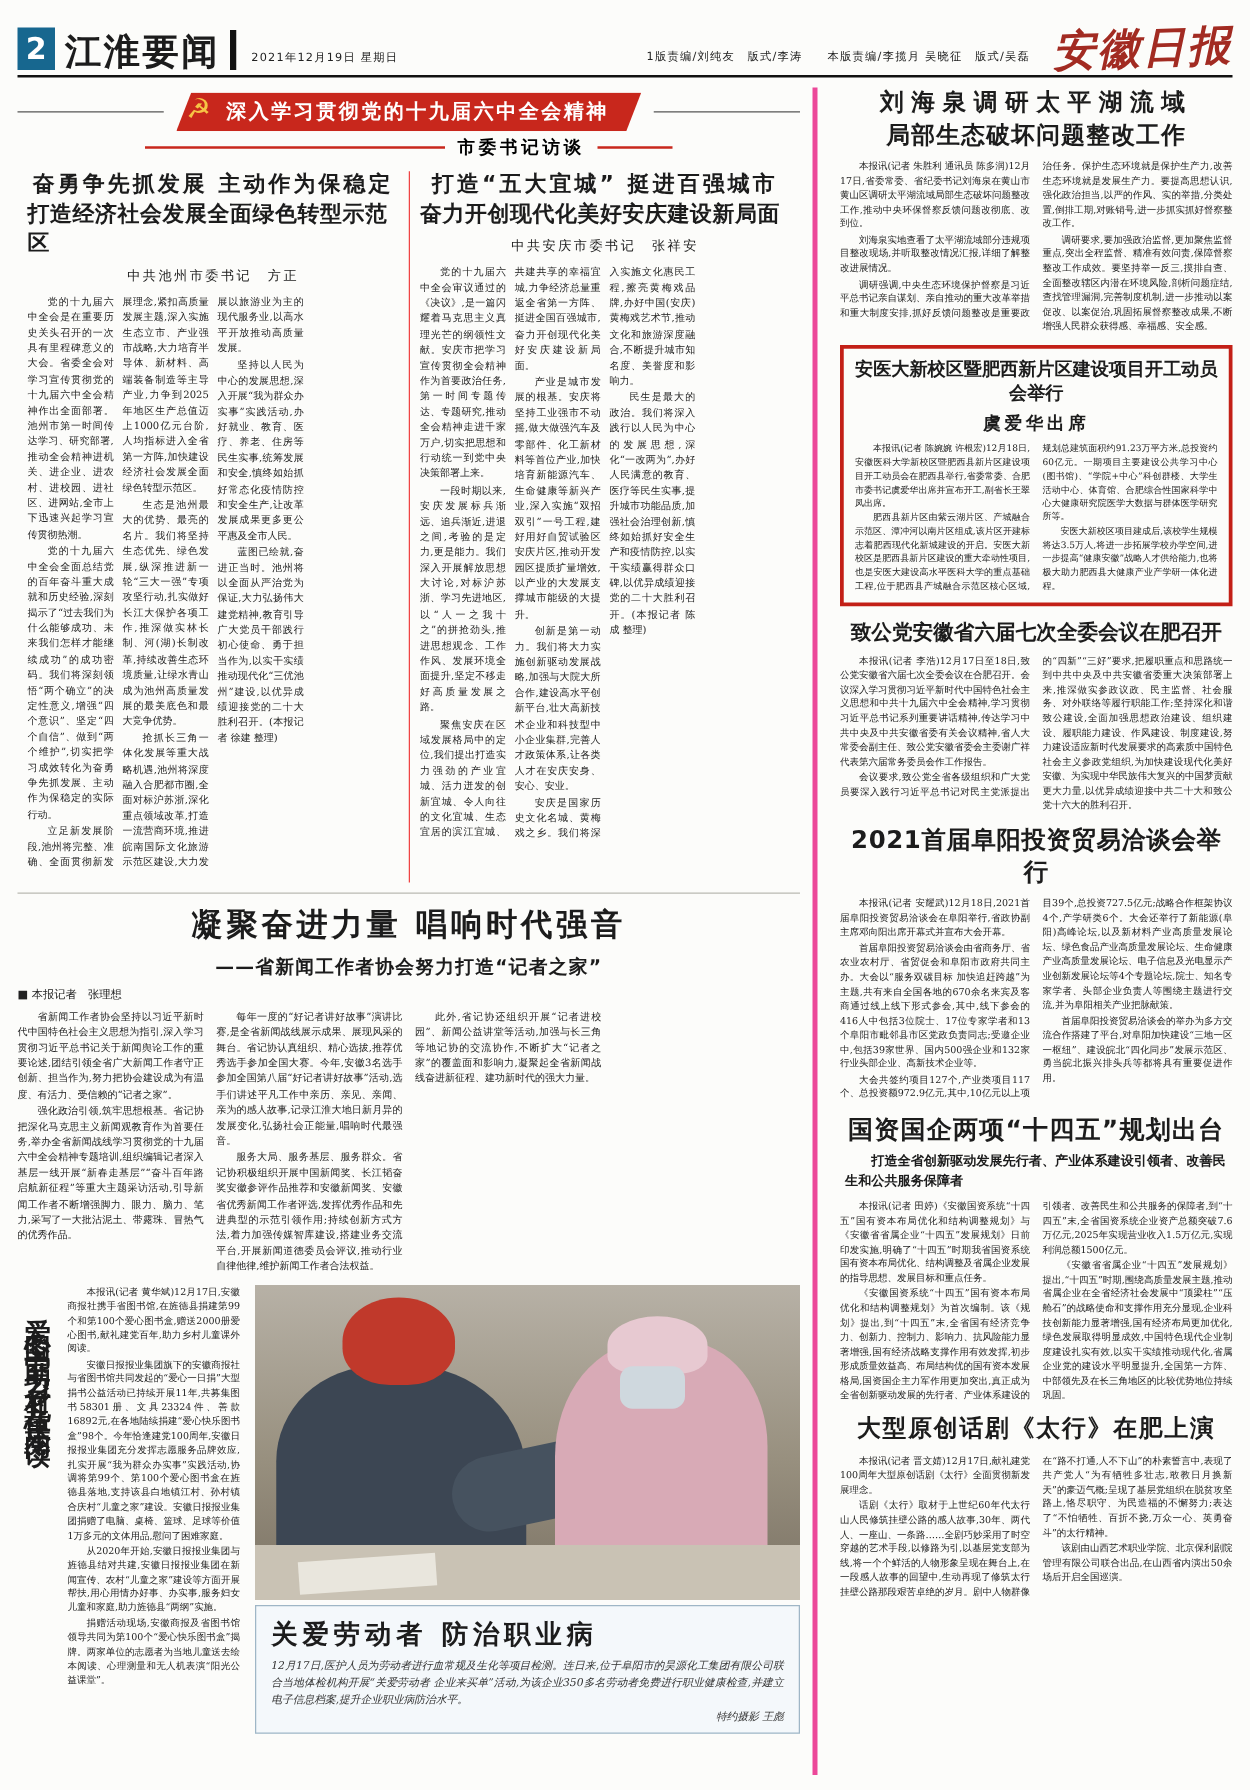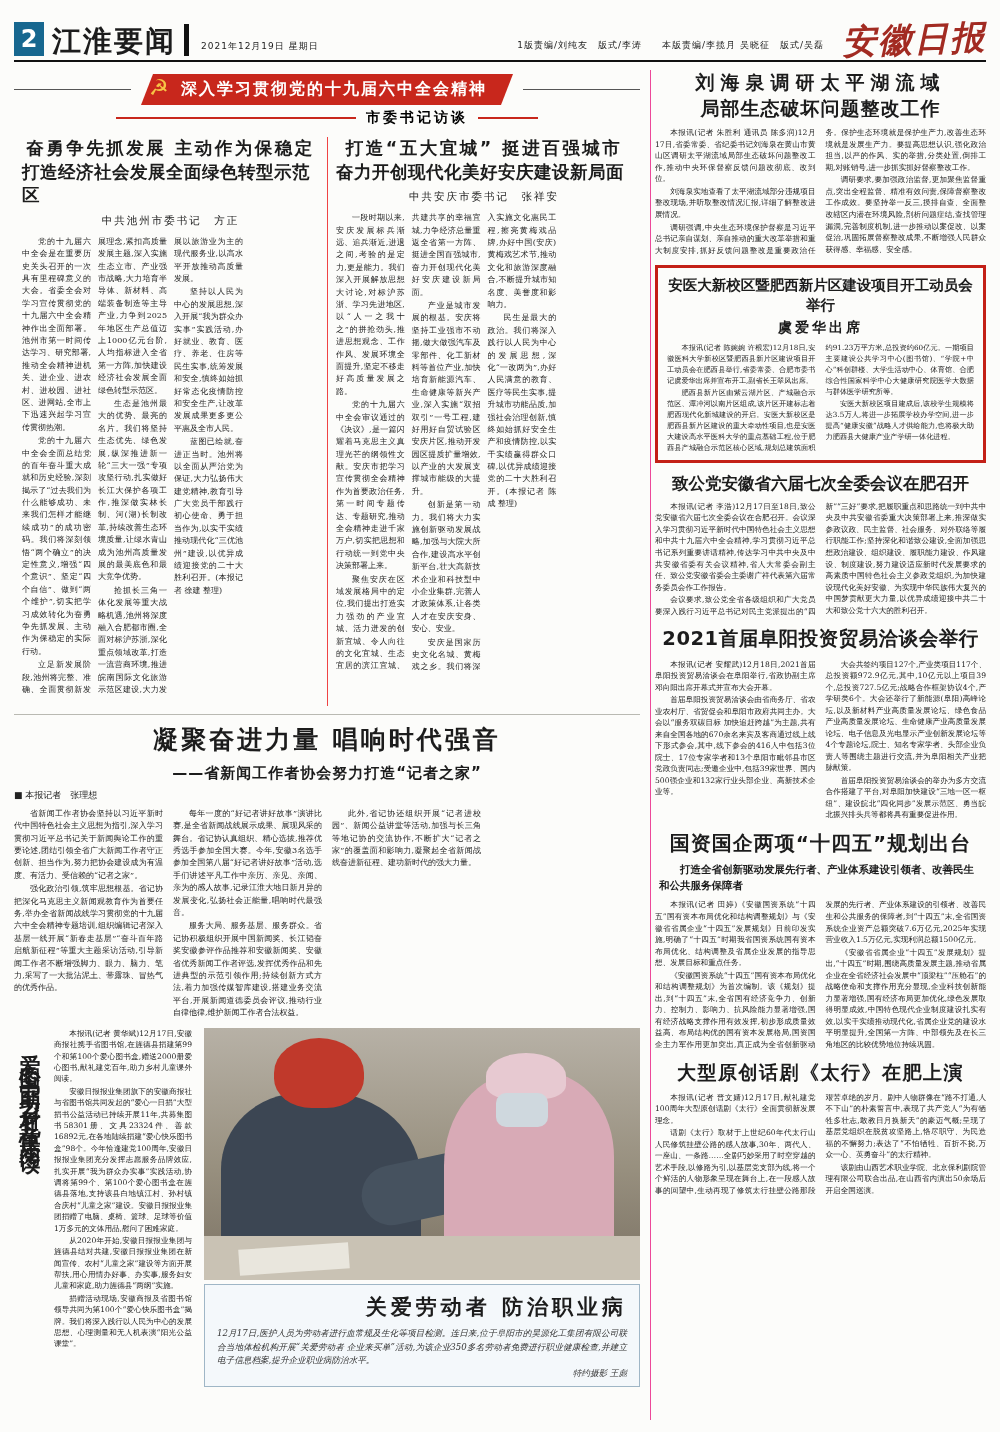--- a/index.html
+++ b/index.html
@@ -18,21 +18,21 @@
   .title-bar { width:5px; height:32px; background:#111; }
   .date-line { font-size:9px; color:#222; margin-left:4px; padding-bottom:3px; letter-spacing:1px; }
   .mh-right { display:flex; align-items:flex-end; gap:18px; }
   .credits { font-size:9px; color:#222; padding-bottom:4px; letter-spacing:1px; }
   .paper-logo { font-family:"DejaVu Serif",serif; font-weight:bold; font-style:italic;
     font-size:34px; color:#a22b22; transform:rotate(-2deg); letter-spacing:2px; line-height:1; }
   .top-rule { border-top:2.5px solid #111; margin-top:4px; }
   
   .main { display:flex; margin-top:8px; }
   .left-col { width:636px; padding-right:10px; }
-  .right-col { width:336px; border-left:1px solid #ec4899; padding-left:4px; }
+  .right-col { width:336px; border-left:4px solid #ec4899; padding-left:18px; }
   
   .banner { margin:4px 0 10px; }
   .banner-row { display:flex; align-items:center; gap:10px; }
   .banner-line { flex:1; border-top:1.5px solid #555; }
   .ribbon { background:#c8271c; color:#fff; font-weight:bold; font-size:16px; letter-spacing:2px;
     padding:5px 26px 5px 40px; position:relative;
     clip-path:polygon(12px 0, 100% 0, calc(100% - 12px) 100%, 0 100%); }
   .emblem { position:absolute; left:8px; top:1px; font-size:22px; color:#f6c445; }
   .banner-sub-row { display:flex; align-items:center; gap:10px; margin-top:4px; justify-content:center; }
   .banner-subline { border-top:2px solid #c8271c; }
@@ -66,21 +66,21 @@
   .ph-shape { position:absolute; }
   .ph-helmet { left:16%; top:4%; width:90px; height:70px; background:#c0392b; border-radius:50% 50% 42% 42%; }
   .ph-jacket { left:4%; top:26%; width:200px; height:190px; background:#3c4653; border-radius:40% 46% 10% 10%; }
   .ph-sleeve { left:36%; top:52%; width:120px; height:60px; background:#46525f; border-radius:30px; transform:rotate(-12deg); }
   .ph-nurse { right:6%; top:18%; width:170px; height:210px; background:#d8aab6; border-radius:44% 40% 8% 8%; }
   .ph-cap { right:17%; top:10%; width:80px; height:46px; background:#e7c9d1; border-radius:50% 50% 30% 30%; }
   .ph-mask { right:21%; top:26%; width:52px; height:34px; background:#cfd8de; border-radius:10px; }
   .ph-table { left:0; bottom:0; width:100%; height:44px; background:#c9c2b4; }
   .ph-paper { left:8%; bottom:8px; width:110px; height:26px; background:#e9e6dd; transform:rotate(-4deg); }
   .photo-caption { border:1px solid #9fb6c6; background:#f4f8fb; margin-top:4px; padding:8px 12px 6px; }
-  .cap-title { text-align:right; font-size:21px; font-weight:bold; letter-spacing:4px; margin-bottom:6px; }
+  .cap-title { text-align:left; font-size:21px; font-weight:bold; letter-spacing:4px; margin-bottom:6px; }
   .cap-text { font-family:"DejaVu Serif",serif; font-style:italic; font-size:8.6px; line-height:1.6; text-align:justify; color:#333; }
   .cap-credit { text-align:right; font-family:"DejaVu Serif",serif; font-style:italic; font-size:8.6px; color:#333; }
   
   .r-art { margin-bottom:9px; }
   .r-title { text-align:center; font-weight:bold; line-height:1.35; }
   .r-title.sp1 { font-size:19px; letter-spacing:6px; }
   .r-title.sp2 { font-size:19px; letter-spacing:1px; }
   .r-body { column-count:2; column-gap:10px; font-family:"DejaVu Serif",serif;
     font-size:7.6px; line-height:1.52; text-align:justify; margin-top:6px; color:#222; }
   .redbox { border:3.5px solid #c32017; padding:8px 9px 6px; margin-bottom:10px; }
@@ -146,22 +146,22 @@
               <p class="para">抢抓长三角一体化发展等重大战略机遇,池州将深度融入合肥都市圈,全面对标沪苏浙,深化重点领域改革,打造一流营商环境,推进皖南国际文化旅游示范区建设,大力发展以旅游业为主的现代服务业,以高水平开放推动高质量发展。</p>
               <p class="para">坚持以人民为中心的发展思想,深入开展“我为群众办实事”实践活动,办好就业、教育、医疗、养老、住房等民生实事,统筹发展和安全,慎终如始抓好常态化疫情防控和安全生产,让改革发展成果更多更公平惠及全市人民。</p>
               <p class="para">蓝图已绘就,奋进正当时。池州将以全面从严治党为保证,大力弘扬伟大建党精神,教育引导广大党员干部践行初心使命、勇于担当作为,以实干实绩推动现代化“三优池州”建设,以优异成绩迎接党的二十大胜利召开。(本报记者 徐建 整理)</p>
             </div>
         </div>
         <div class="interview">
           <div class="iv-title">打造“五大宜城”  挺进百强城市</div>
           <div class="iv-title2">奋力开创现代化美好安庆建设新局面</div>
           <div class="iv-byline">中共安庆市委书记　张祥安</div>
           <div class="iv-body">
+              <p class="para">党的十九届六中全会审议通过的《决议》,是一篇闪耀着马克思主义真理光芒的纲领性文献。安庆市把学习宣传贯彻全会精神作为首要政治任务,第一时间专题传达、专题研究,推动全会精神走进千家万户,切实把思想和行动统一到党中央决策部署上来。</p>
               <p class="para">一段时期以来,安庆发展标兵渐远、追兵渐近,进退之间,考验的是定力,更是能力。我们深入开展解放思想大讨论,对标沪苏浙、学习先进地区,以“人一之我十之”的拼抢劲头,推进思想观念、工作作风、发展环境全面提升,坚定不移走好高质量发展之路。</p>
-              <p class="para">党的十九届六中全会审议通过的《决议》,是一篇闪耀着马克思主义真理光芒的纲领性文献。安庆市把学习宣传贯彻全会精神作为首要政治任务,第一时间专题传达、专题研究,推动全会精神走进千家万户,切实把思想和行动统一到党中央决策部署上来。</p>
               <p class="para">聚焦安庆在区域发展格局中的定位,我们提出打造实力强劲的产业宜城、活力迸发的创新宜城、令人向往的文化宜城、生态宜居的滨江宜城、共建共享的幸福宜城,力争经济总量重返全省第一方阵、挺进全国百强城市,奋力开创现代化美好安庆建设新局面。</p>
               <p class="para">产业是城市发展的根基。安庆将坚持工业强市不动摇,做大做强汽车及零部件、化工新材料等首位产业,加快培育新能源汽车、生命健康等新兴产业,深入实施“双招双引”一号工程,建好用好自贸试验区安庆片区,推动开发园区提质扩量增效,以产业的大发展支撑城市能级的大提升。</p>
               <p class="para">创新是第一动力。我们将大力实施创新驱动发展战略,加强与大院大所合作,建设高水平创新平台,壮大高新技术企业和科技型中小企业集群,完善人才政策体系,让各类人才在安庆安身、安心、安业。</p>
               <p class="para">安庆是国家历史文化名城、黄梅戏之乡。我们将深入实施文化惠民工程,擦亮黄梅戏品牌,办好中国(安庆)黄梅戏艺术节,推动文化和旅游深度融合,不断提升城市知名度、美誉度和影响力。</p>
               <p class="para">民生是最大的政治。我们将深入践行以人民为中心的发展思想,深化“一改两为”,办好人民满意的教育、医疗等民生实事,提升城市功能品质,加强社会治理创新,慎终如始抓好安全生产和疫情防控,以实干实绩赢得群众口碑,以优异成绩迎接党的二十大胜利召开。(本报记者 陈成 整理)</p>
             </div>
         </div>
       </div>
 
       <div class="hrule"></div>
@@ -179,21 +179,21 @@
           </div>
       </div>
 
       <div class="bottom-row">
         <div class="charity">
           <div class="charity-vtitle">爱心图书室助力乡村儿童快乐阅读</div>
           <div class="charity-body">
               <p class="para">本报讯(记者 黄华斌)12月17日,安徽商报社携手省图书馆,在旌德县捐建第99个和第100个爱心图书盒,赠送2000册爱心图书,献礼建党百年,助力乡村儿童课外阅读。</p>
               <p class="para">安徽日报报业集团旗下的安徽商报社与省图书馆共同发起的“爱心一日捐”大型捐书公益活动已持续开展11年,共募集图书58301册、文具23324件、善款16892元,在各地陆续捐建“爱心快乐图书盒”98个。今年恰逢建党100周年,安徽日报报业集团充分发挥志愿服务品牌效应,扎实开展“我为群众办实事”实践活动,协调将第99个、第100个爱心图书盒在旌德县落地,支持该县白地镇江村、孙村镇合庆村“儿童之家”建设。安徽日报报业集团捐赠了电脑、桌椅、篮球、足球等价值1万多元的文体用品,慰问了困难家庭。</p>
               <p class="para">从2020年开始,安徽日报报业集团与旌德县结对共建,安徽日报报业集团在新闻宣传、农村“儿童之家”建设等方面开展帮扶,用心用情办好事、办实事,服务妇女儿童和家庭,助力旌德县“两纲”实施。</p>
-              <p class="para">捐赠活动现场,安徽商报及省图书馆领导共同为第100个“爱心快乐图书盒”揭牌。我们将深入践行以人民为中心的发展思想、心理测量和无人机表演“阳光公益课堂”。</p>
+              <p class="para">捐赠活动现场,安徽商报及省图书馆领导共同为第100个“爱心快乐图书盒”揭牌。两家单位的志愿者为当地儿童送去绘本阅读、心理测量和无人机表演“阳光公益课堂”。</p>
             </div>
         </div>
         <div class="photo-wrap">
           <div class="photo">
             <div class="ph-shape ph-jacket"></div>
             <div class="ph-shape ph-helmet"></div>
             <div class="ph-shape ph-sleeve"></div>
             <div class="ph-shape ph-nurse"></div>
             <div class="ph-shape ph-cap"></div>
             <div class="ph-shape ph-mask"></div>

